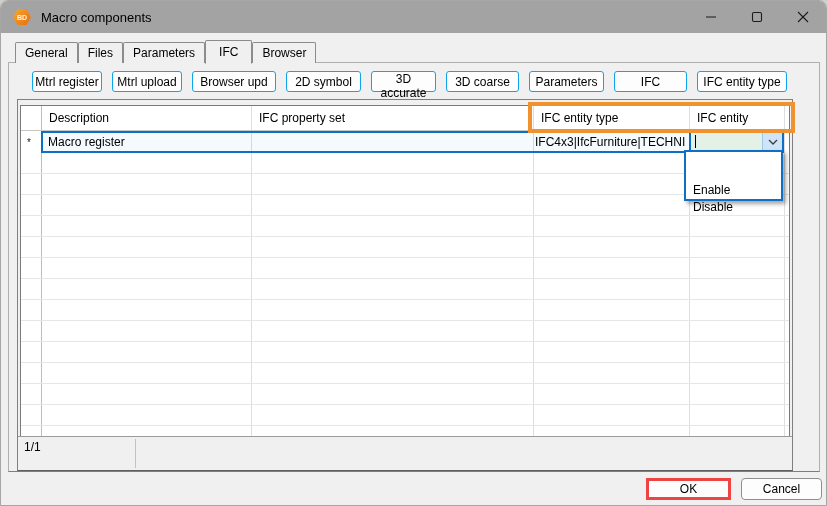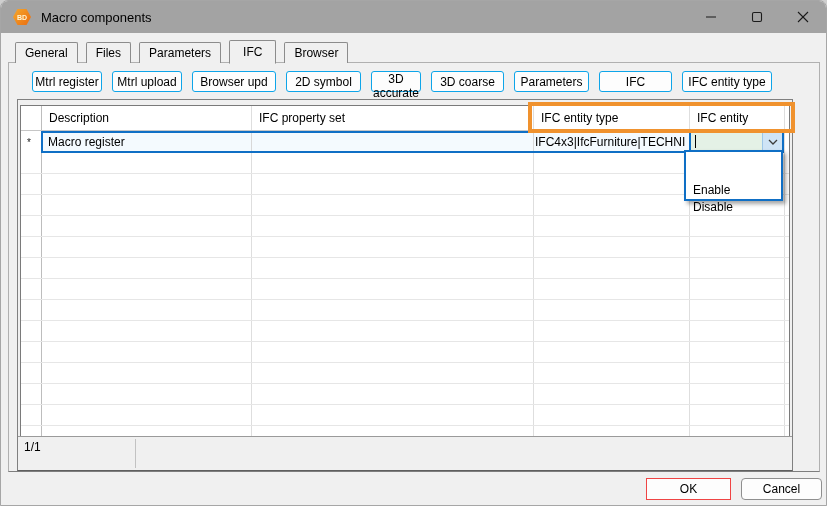--- a/index.html
+++ b/index.html
@@ -20,32 +20,32 @@
   .title-text{ margin-left:10px; font-size:13px; }
   .win-btns{ position:absolute; right:0; top:0; height:32px; display:flex; }
   .win-btn{ width:46px; height:32px; display:flex; align-items:center;
     justify-content:center; background:transparent; border:none; cursor:default; }
   .win-btn svg{ stroke:#1b1b1b; stroke-width:1.1; fill:none; }
   
   .tabs{ position:absolute; left:14px; top:40px; height:22px; display:flex;
     align-items:flex-end; z-index:3; }
   .tab{ height:21px; padding:0 9px; background:#f0f0f0;
     border:1px solid #8c8c8c; border-bottom:none; border-radius:2px 2px 0 0;
-    font-size:12px; line-height:20px; margin-right:8px; position:relative; }
+    font-size:12px; line-height:20px; margin-right:0; position:relative; }
   .tab.selected{ height:24px; line-height:23px; padding:0 13px; z-index:4;
     border-bottom:1px solid #f0f0f0; margin-bottom:-1px; }
   .tabpage{ position:absolute; left:7px; top:61px; width:812px; height:410px;
     border:1px solid #b0b0b0; border-bottom-color:#7e7e7e; background:#f0f0f0; }
   
   .toolbar{ position:absolute; left:31px; top:70px; display:flex; gap:10px; z-index:2;}
   .tool-btn{ height:21px; background:#fdfdfd; border:1px solid #0ea5e9;
     border-radius:3px; font-size:12px; font-family:"Liberation Sans",sans-serif; }
   .tool-btn:nth-child(1){width:70px}.tool-btn:nth-child(2){width:70px}
   .tool-btn:nth-child(3){width:84px}.tool-btn:nth-child(4){width:75px}
-  .tool-btn:nth-child(5){width:50px}.tool-btn:nth-child(6){width:73px}
+  .tool-btn:nth-child(5){width:65px}.tool-btn:nth-child(6){width:73px}
   .tool-btn:nth-child(7){width:75px}.tool-btn:nth-child(8){width:73px}
   .tool-btn:nth-child(9){width:90px}
   
   .panel{ position:absolute; left:16px; top:98px; width:776px; height:372px;
     border:1px solid #808080; border-bottom-color:#5f5f5f; background:#f0f0f0; z-index:2;}
   .grid{ position:absolute; left:2px; top:5px; width:770px; height:344px;
     background:#fff; border:1px solid #7a7a7a; }
   .vline{ position:absolute; top:0; bottom:0; width:1px; background:#dedede; }
   .vline.hdrsep{ background:#bdbdbd; }
   .grid-header{ position:absolute; left:0; top:0; right:0; height:25px;
@@ -74,21 +74,21 @@
   
   .highlight{ position:absolute; left:527px; top:101px; width:267px; height:31px;
     border:4px solid #F0922E; z-index:6; pointer-events:none; }
   
   .statusbar{ position:absolute; left:0; right:0; bottom:0; height:34px;
     background:#f0f0f0; border-top:1px solid #9a9a9a; }
   .status-text{ position:absolute; left:6px; top:0; line-height:21px; font-size:12px; }
   .status-div{ position:absolute; left:117px; top:2px; bottom:2px; width:1px; background:#c2c2c2; }
   
   .btn-ok{ position:absolute; left:645px; top:477px; width:85px; height:22px;
-    background:#fdfdfd; border:1px solid #ef4444; border-radius:0; font-size:12px;
+    background:#fdfdfd; border:3px solid #ef4444; border-radius:0; font-size:12px;
     font-family:"Liberation Sans",sans-serif; }
   .btn-cancel{ position:absolute; left:740px; top:477px; width:81px; height:22px;
     background:#fdfdfd; border:1px solid #8f8f8f; border-radius:4px; font-size:12px;
     font-family:"Liberation Sans",sans-serif; }
 </style>
 </head>
 <body>
 
 <div class="window">
 

